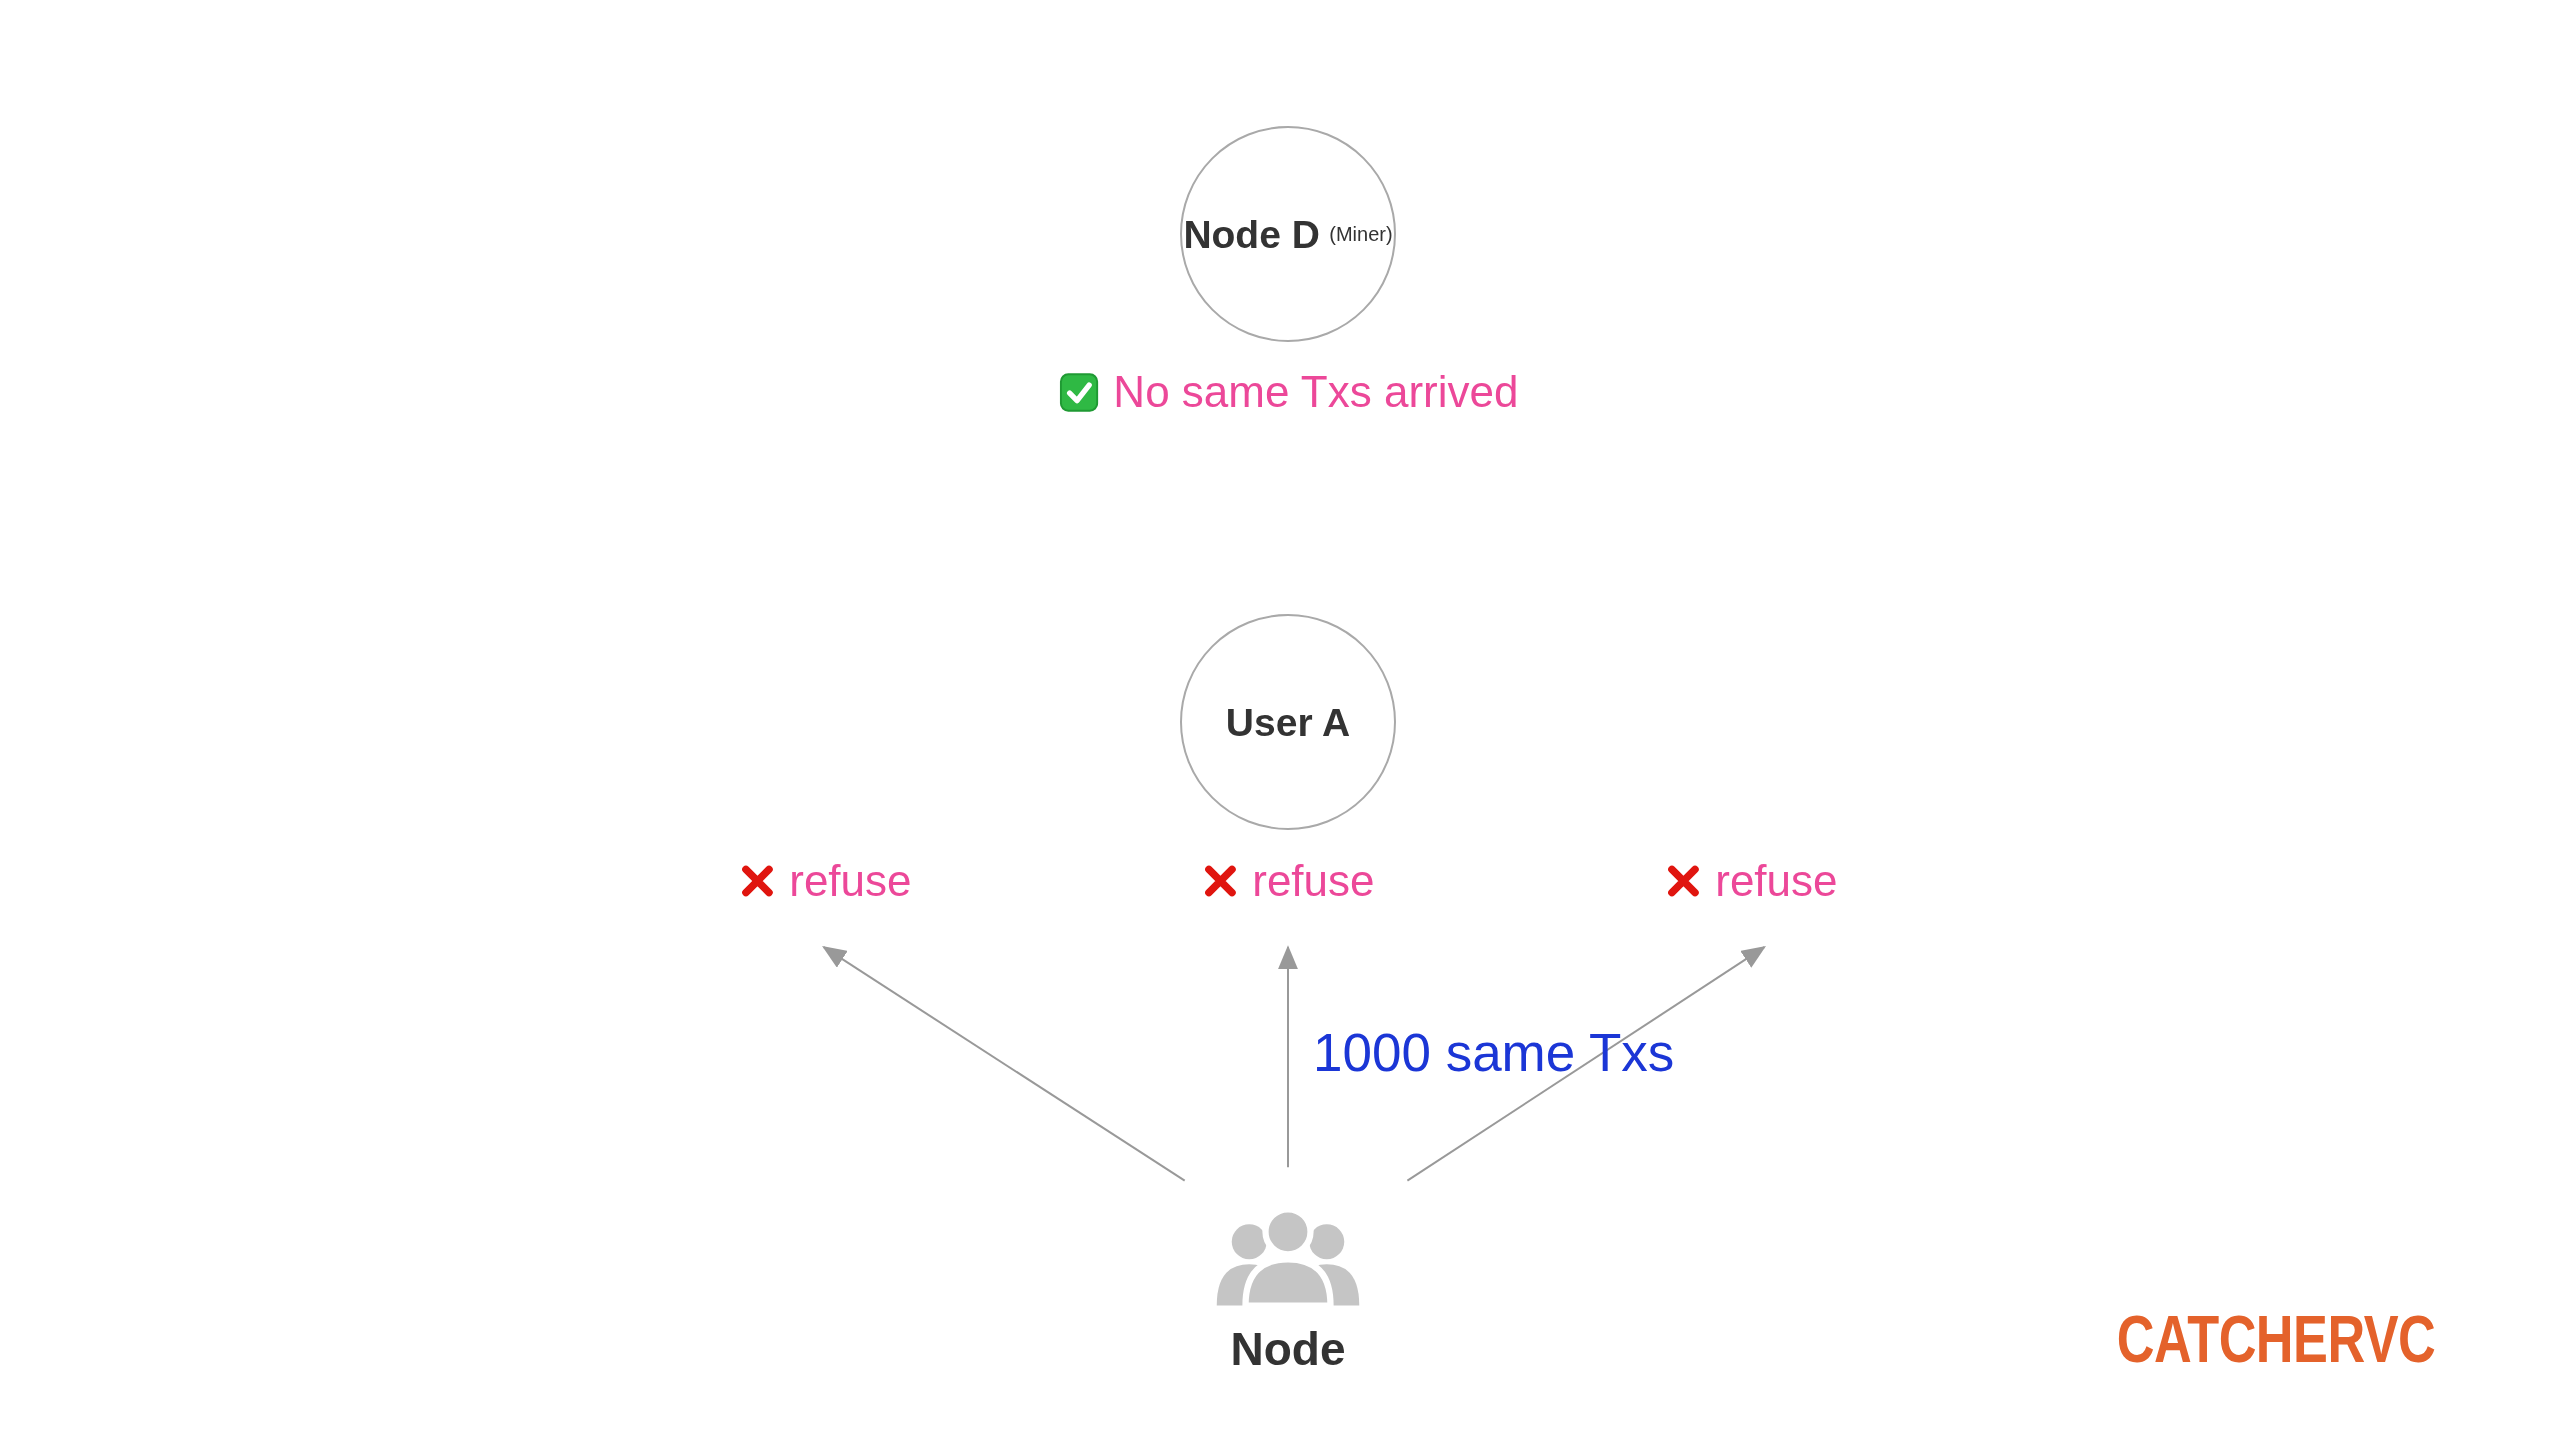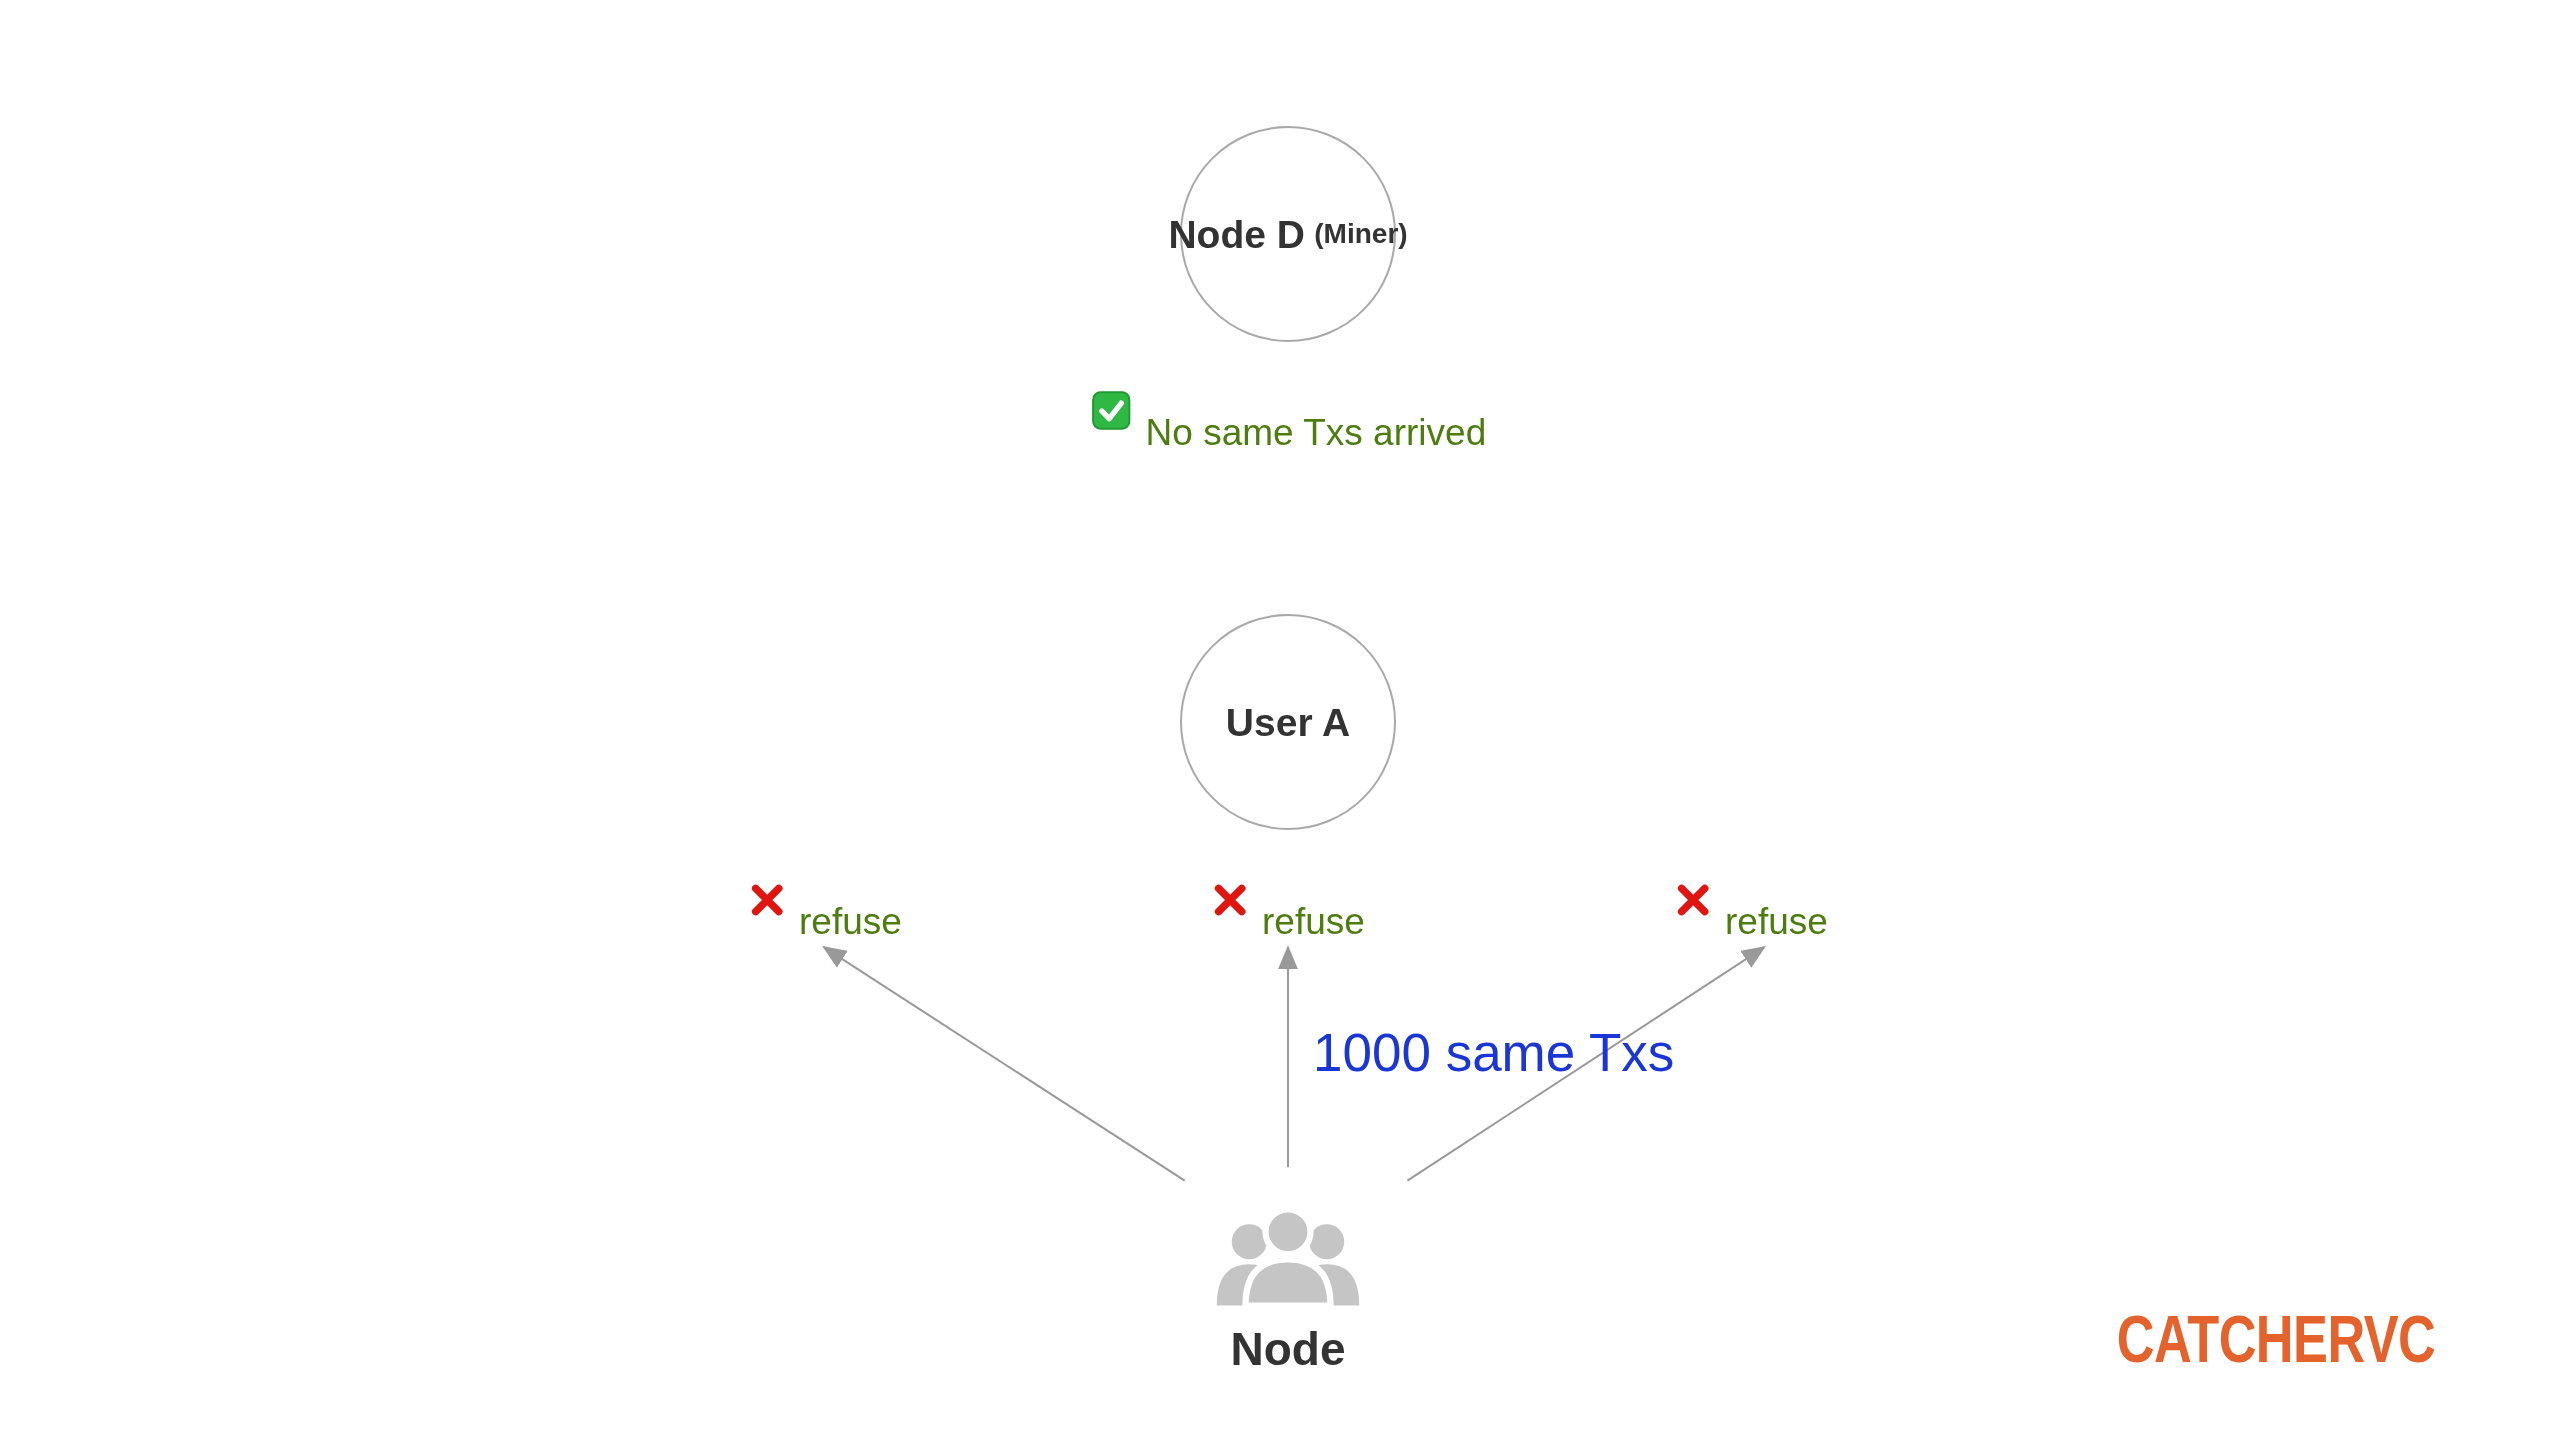--- a/index.html
+++ b/index.html
@@ -28,45 +28,44 @@
     background: #ffffff;
   }
   .node-label {
     font-size: 39px;
     font-weight: 700;
     color: #333333;
     line-height: 1;
     white-space: nowrap;
   }
   .node-sublabel {
-    font-size: 28px;
-    font-weight: 700;
+    font-size: 20px;
+    font-weight: 400;
     color: #333333;
     line-height: 1;
     white-space: nowrap;
   }
   #node-d { left: 1180px; top: 126px; }
   #node-c { left: 717px; top: 614px; }
   #node-a { left: 1180px; top: 614px; }
   #node-b { left: 1643px; top: 614px; }
 
   
   .status-row {
     position: absolute;
     display: flex;
     align-items: center;
     gap: 14.8px;
     transform: translateX(-50%);
     white-space: nowrap;
   }
   .status-text {
-    font-size: 37px;
-    line-height: 1;
-    color: #4d7c0f;
-    margin-top: 44px;
+    font-size: 44px;
+    line-height: 1;
+    color: #ec4899;
   }
   #miner-status { left: 1289px; top: 370px; }
   #refuse-c { left: 826px; top: 859px; }
   #refuse-a { left: 1289px; top: 859px; }
   #refuse-b { left: 1752px; top: 859px; }
 
   .check-icon-svg { width: 39px; height: 39px; display: block; }
   .cross-icon-svg { width: 34px; height: 34px; display: block; }
 
   

